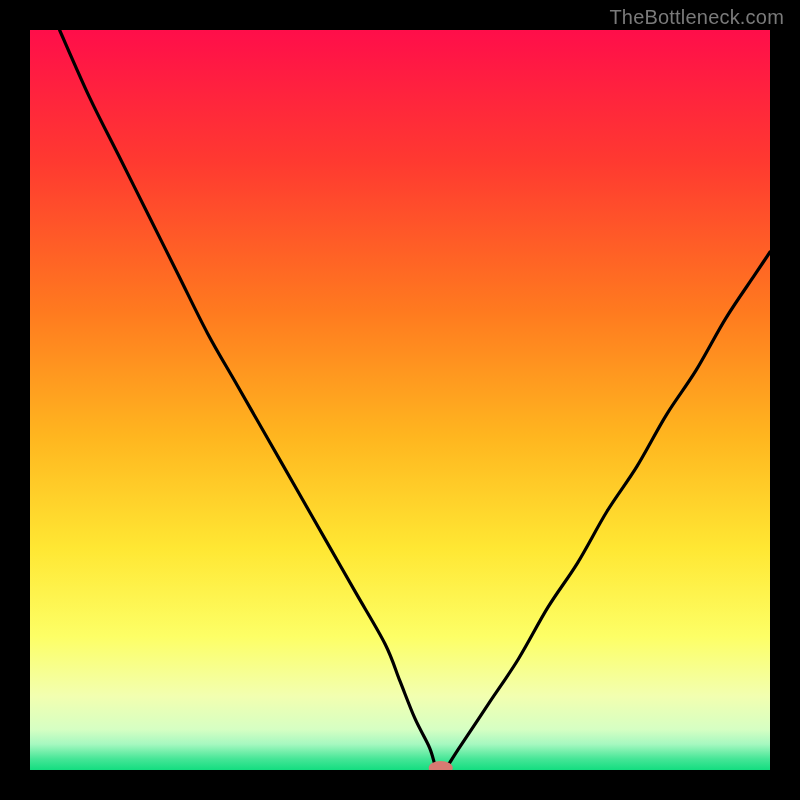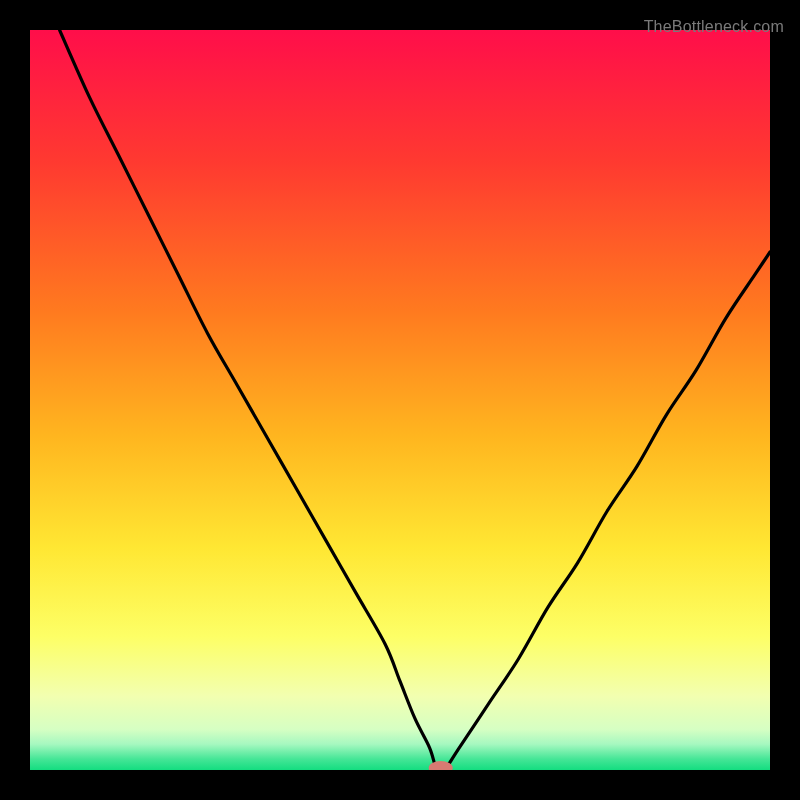--- a/index.html
+++ b/index.html
@@ -12,24 +12,24 @@
     font-family: Arial, Helvetica, sans-serif;
   }
   .stage {
     position: relative;
     width: 800px;
     height: 800px;
     background: #000;
   }
   .watermark {
     position: absolute;
-    top: 18px;
+    top: 6px;
     right: 16px;
     color: #7a7a7a;
-    font-size: 16px;
+    font-size: 20px;
     font-weight: 500;
     letter-spacing: 0.2px;
     z-index: 10;
   }
   svg.plot {
     position: absolute;
     left: 0;
     top: 0;
     width: 800px;
     height: 800px;

